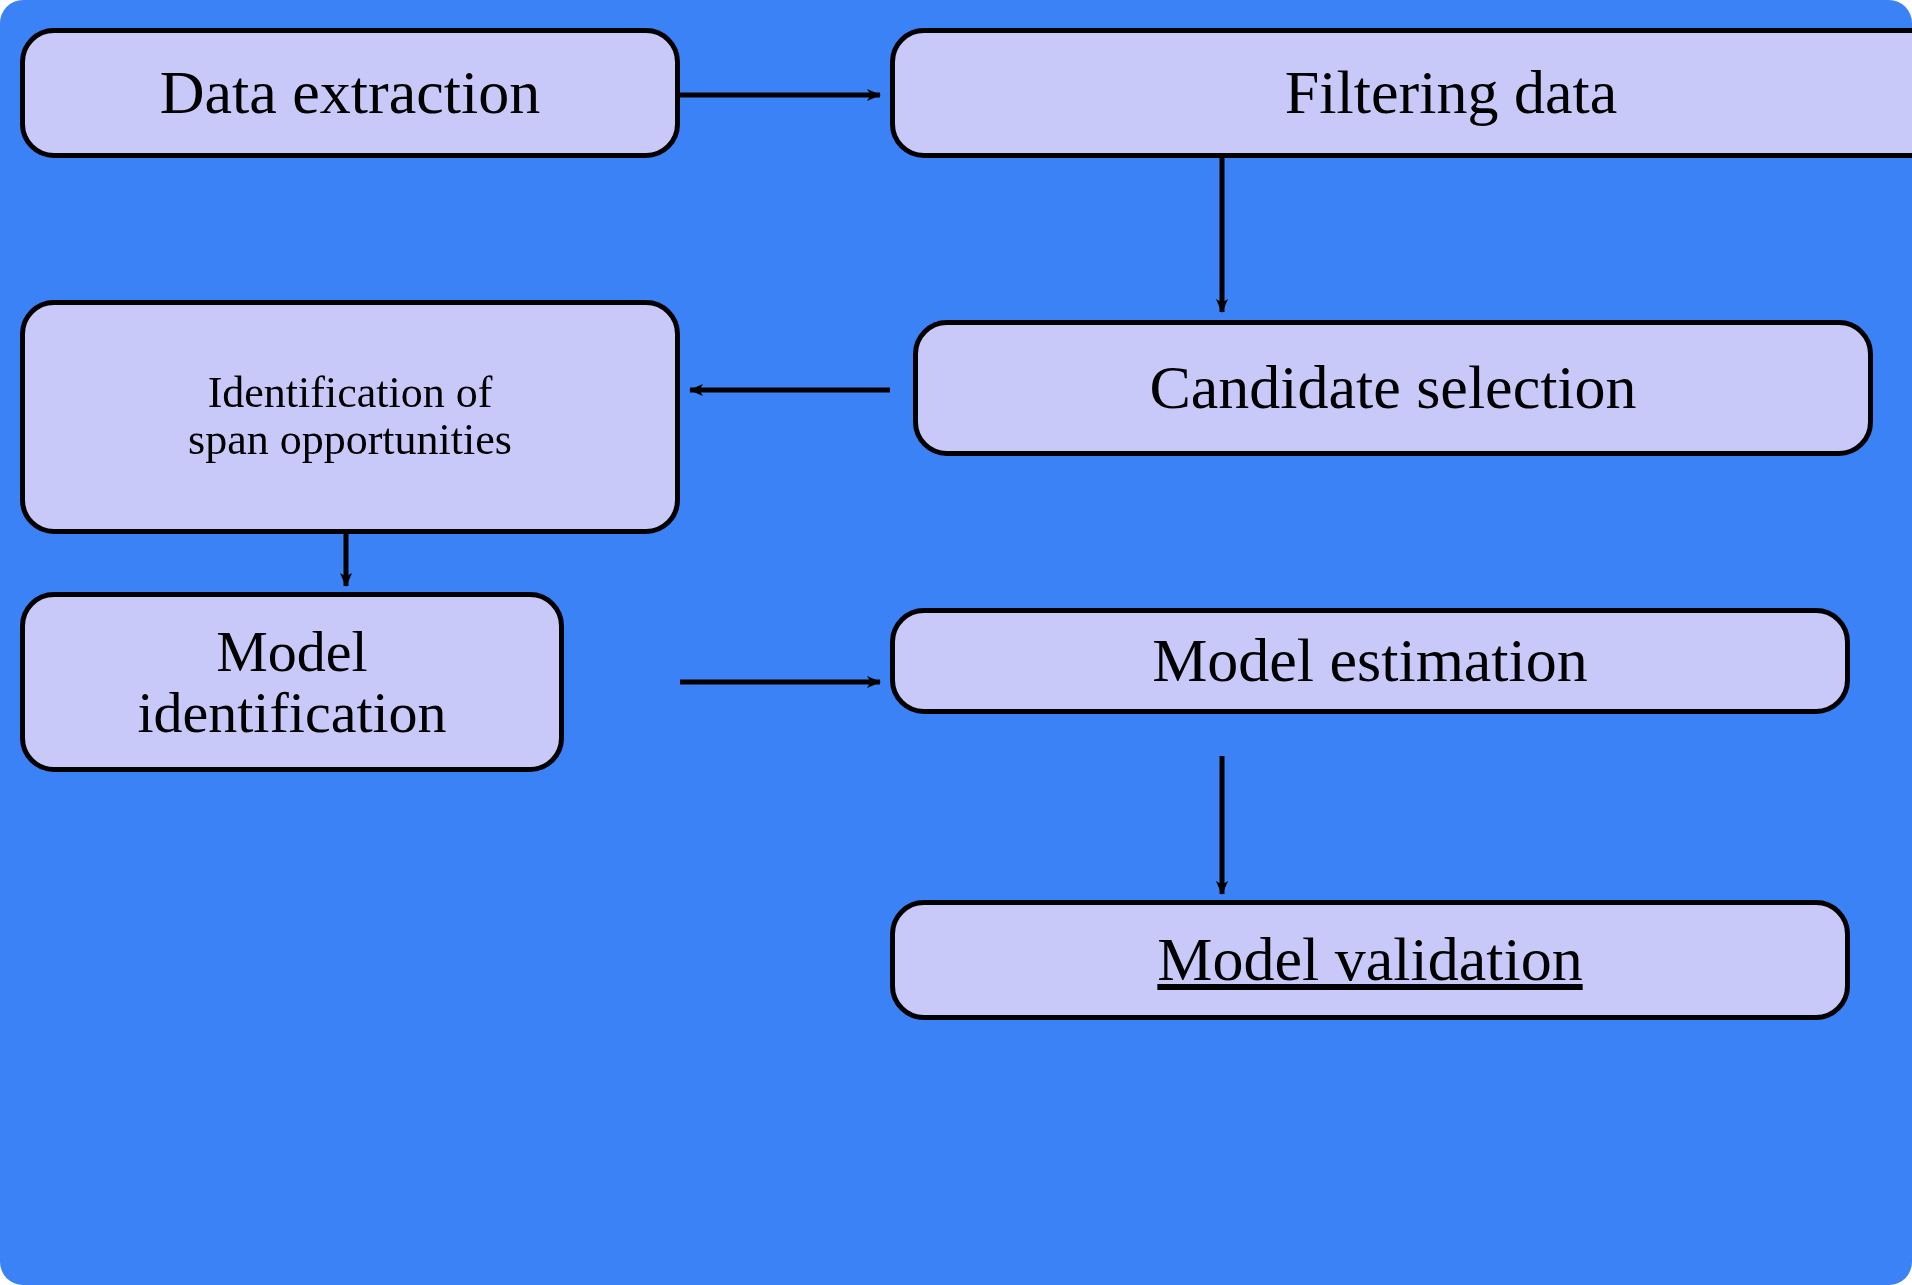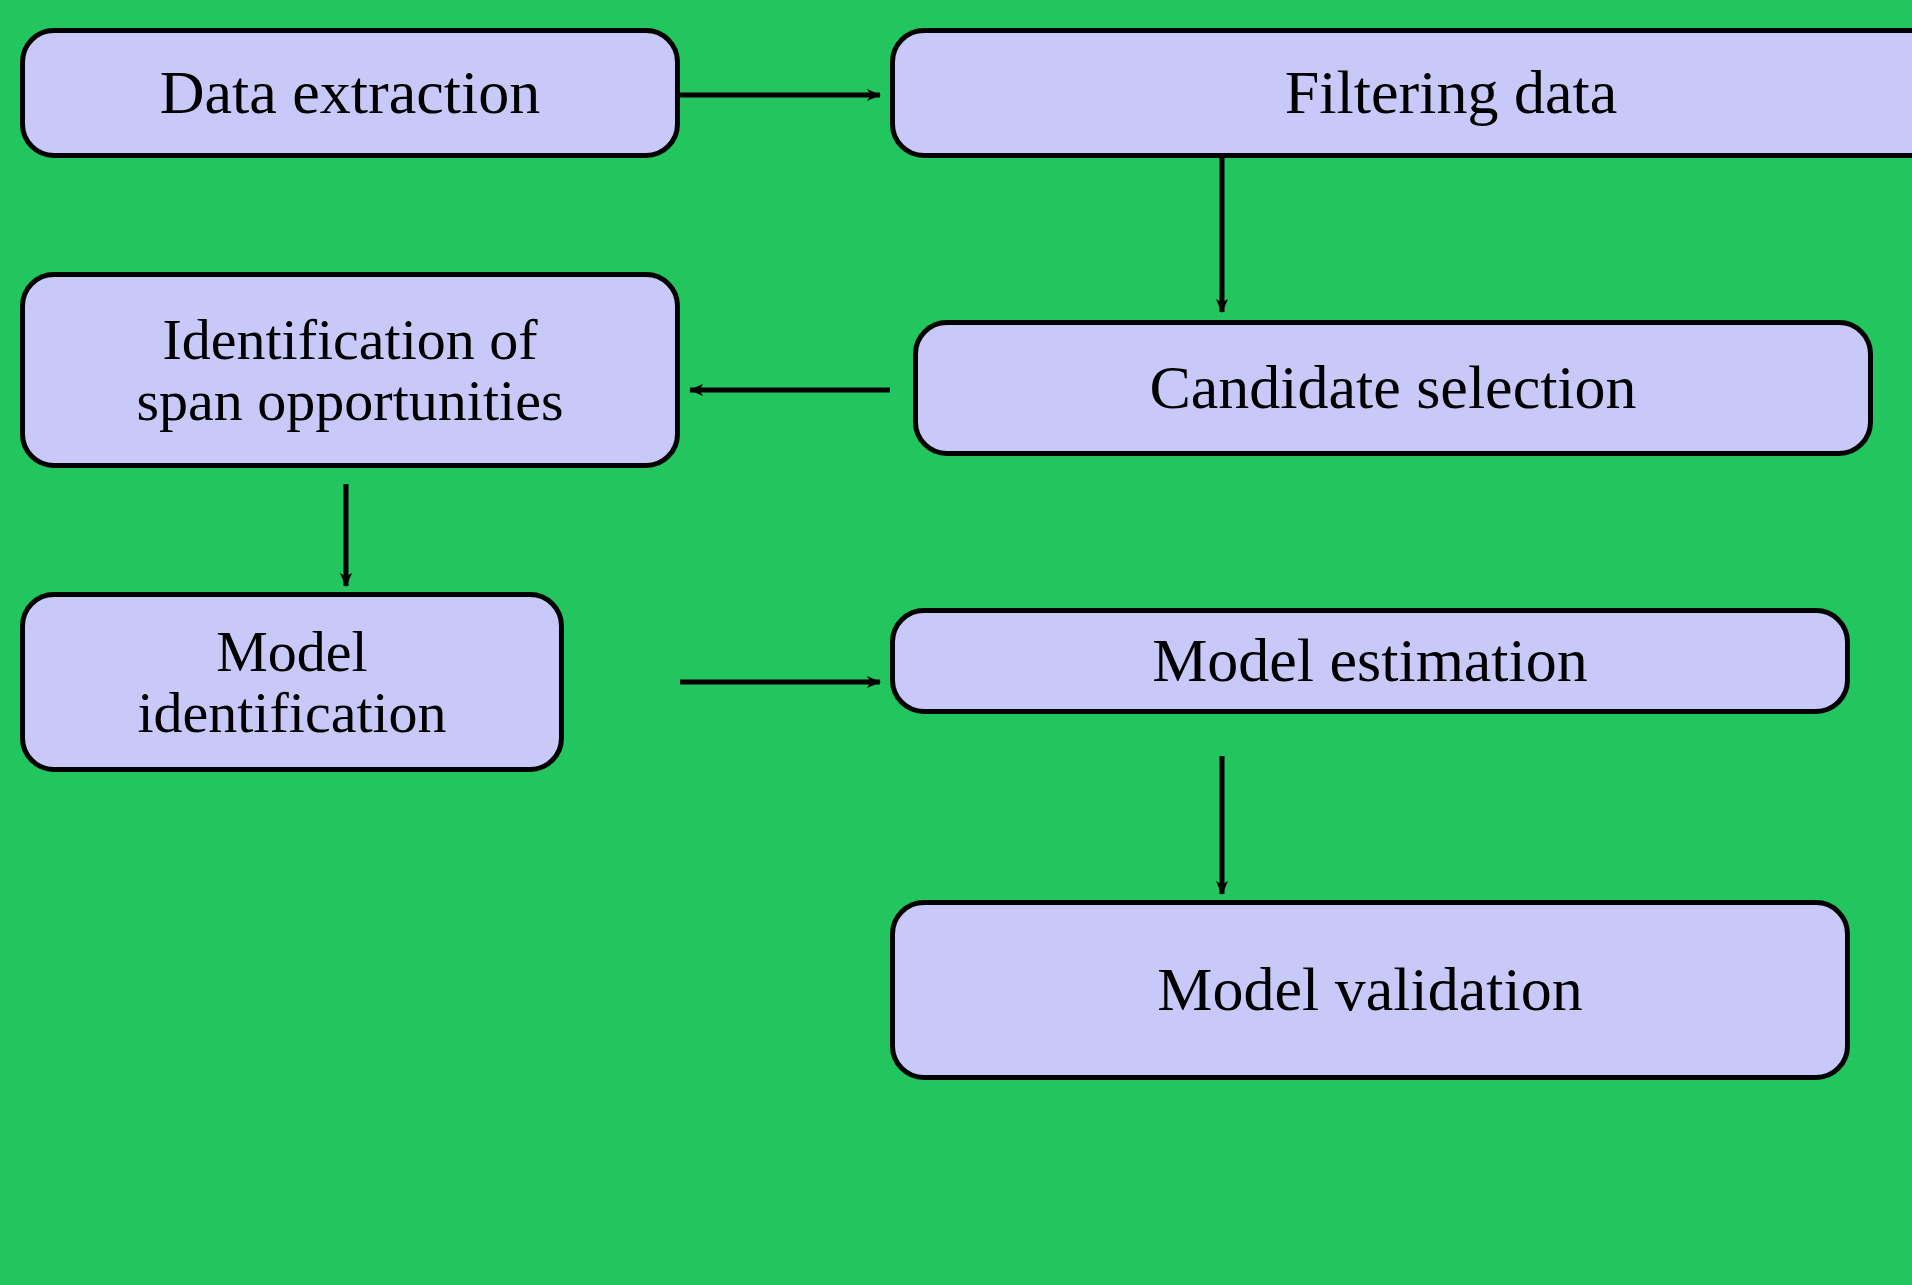--- a/index.html
+++ b/index.html
@@ -40,21 +40,21 @@
     top: 0;
     width: 1912px;
     height: 1285px;
     z-index: 1;
     pointer-events: none;
   }
 </style>
 </head>
 <body>
 
-<div id="canvas" style="background: #22c55e;">
+<div id="canvas" style="background: #3b82f6; border-radius: 23px;">
 
   <svg class="edge-layer" viewBox="0 0 1912 1285" width="1912" height="1285">
     <defs>
       <marker id="arrowhead" markerWidth="14" markerHeight="12" refX="13" refY="6" orient="auto" markerUnits="userSpaceOnUse">
         <path d="M0,0 L14,6 L0,12 L3.6,6 Z" fill="#000000"></path>
       </marker>
     </defs>
 
     <line x1="680" y1="95" x2="880" y2="95" stroke="#000000" stroke-width="5" marker-end="url(#arrowhead)"></line>
 
@@ -70,35 +70,35 @@
   </svg>
 
   <div class="node" id="n-data-extraction" style="left: 20px; top: 28px; width: 660px; height: 130px; font-size: 62px; background: rgb(201, 201, 249); border-color: rgb(0, 0, 0); color: rgb(0, 0, 0);">
     <span class="label">Data extraction</span>
   </div>
 
   <div class="node" id="n-filtering-data" style="left: 890px; top: 28px; width: 1122px; height: 130px; font-size: 62px; background: rgb(201, 201, 249); border-color: rgb(0, 0, 0); color: rgb(0, 0, 0);">
     <span class="label">Filtering data</span>
   </div>
 
-  <div class="node" id="n-identification-of-span-opportunities" style="left: 20px; top: 272px; width: 660px; height: 196px; font-size: 58px; background: rgb(201, 201, 249); border-color: rgb(0, 0, 0); color: rgb(0, 0, 0);">
+  <div class="node" id="n-identification-of-span-opportunities" style="left: 20px; top: 300px; width: 660px; height: 234px; font-size: 44px; background: rgb(201, 201, 249); border-color: rgb(0, 0, 0); color: rgb(0, 0, 0);">
     <span class="label">Identification of
 span opportunities</span>
   </div>
 
   <div class="node" id="n-candidate-selection" style="left: 890px; top: 320px; width: 960px; height: 136px; font-size: 62px; background: rgb(201, 201, 249); border-color: rgb(0, 0, 0); color: rgb(0, 0, 0); margin-left: 23px;">
     <span class="label">Candidate selection</span>
   </div>
 
   <div class="node" id="n-model-identification" style="left: 20px; top: 592px; width: 544px; height: 180px; font-size: 58px; background: rgb(201, 201, 249); border-color: rgb(0, 0, 0); color: rgb(0, 0, 0);">
     <span class="label">Model
 identification</span>
   </div>
 
   <div class="node" id="n-model-estimation" style="left: 890px; top: 608px; width: 960px; height: 106px; font-size: 62px; background: rgb(201, 201, 249); border-color: rgb(0, 0, 0); color: rgb(0, 0, 0);">
     <span class="label">Model estimation</span>
   </div>
 
-  <div class="node" id="n-model-validation" style="left: 890px; top: 900px; width: 960px; height: 180px; font-size: 62px; background: rgb(201, 201, 249); border-color: rgb(0, 0, 0); color: rgb(0, 0, 0);">
+  <div class="node" id="n-model-validation" style="left: 890px; top: 900px; width: 960px; height: 120px; font-size: 62px; background: rgb(201, 201, 249); border-color: rgb(0, 0, 0); color: rgb(0, 0, 0); text-decoration: underline;">
     <span class="label">Model validation</span>
   </div>
 
 </div>
 
 </body></html>

